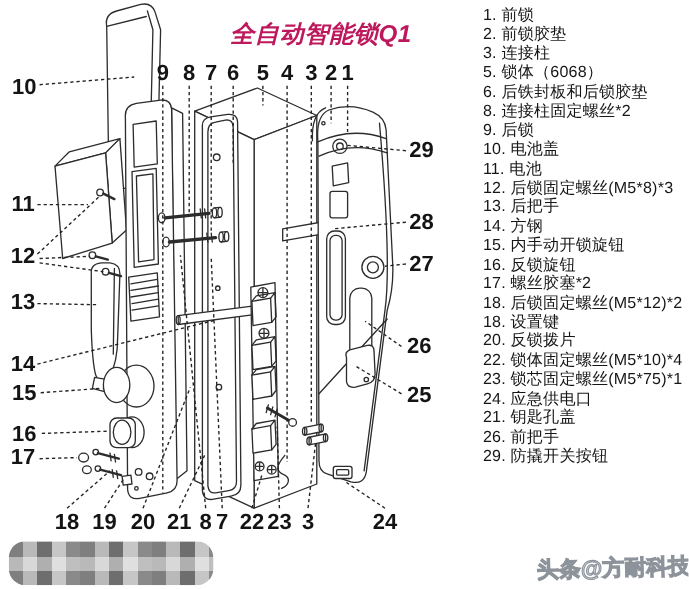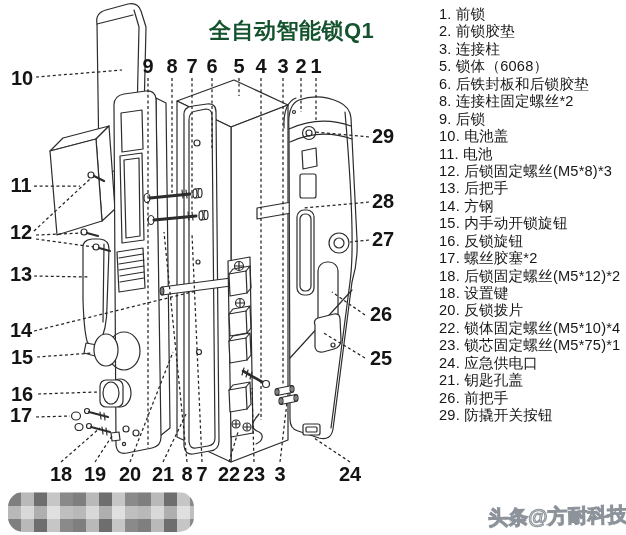--- a/index.html
+++ b/index.html
@@ -1,19 +1,19 @@
 <!DOCTYPE html>
 <html><head>
 <meta charset="utf-8">
 <style>
   html,body{margin:0;padding:0;background:#ffffff;}
   .stage{position:relative;width:626px;height:535px;background:#ffffff;overflow:hidden;
          font-family:"Liberation Sans",sans-serif;}
   .title{position:absolute;left:209px;top:16px;font-size:22px;font-weight:600;
-         color:#14532d;letter-spacing:.5px;white-space:nowrap;}
+         color:#be185d;letter-spacing:.5px;white-space:nowrap;font-style:italic;}
   .parts{position:absolute;left:404px;top:6px;width:221px;color:#161616;
          font-size:14.6px;font-weight:400;line-height:17.45px;white-space:nowrap;
          letter-spacing:.2px;margin-left:35px;}
   .part-line{height:17.45px;overflow:visible;}
   .watermark{position:absolute;left:488px;top:503px;font-size:20px;font-weight:700;
          color:rgba(150,156,162,.38);-webkit-text-stroke:1px #8d939a;
          white-space:nowrap;transform:rotate(-1.5deg);}
   .mosaic{position:absolute;left:8px;top:492px;width:186px;height:40px;border-radius:15px;
          background-image:
            repeating-linear-gradient(0deg, rgba(255,255,255,0) 0 13px, rgba(255,255,255,.45) 13px 26px),

